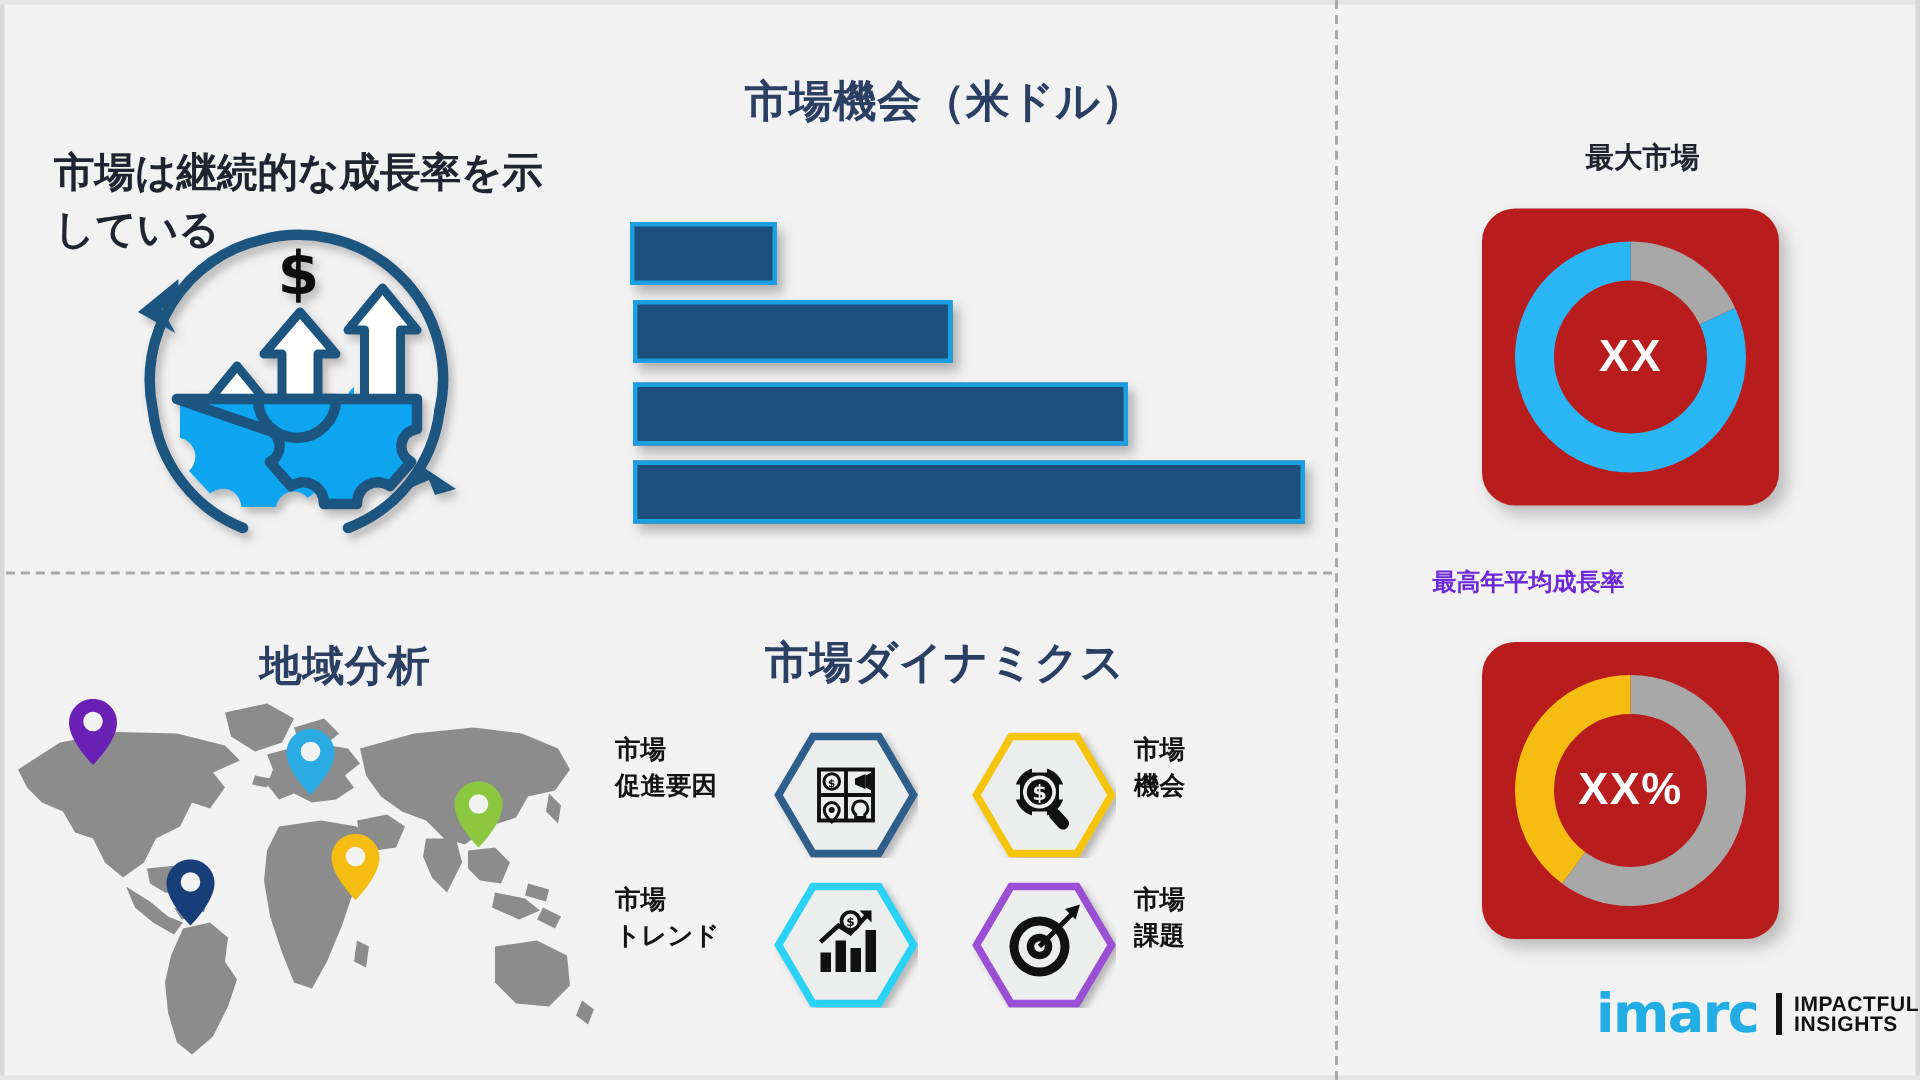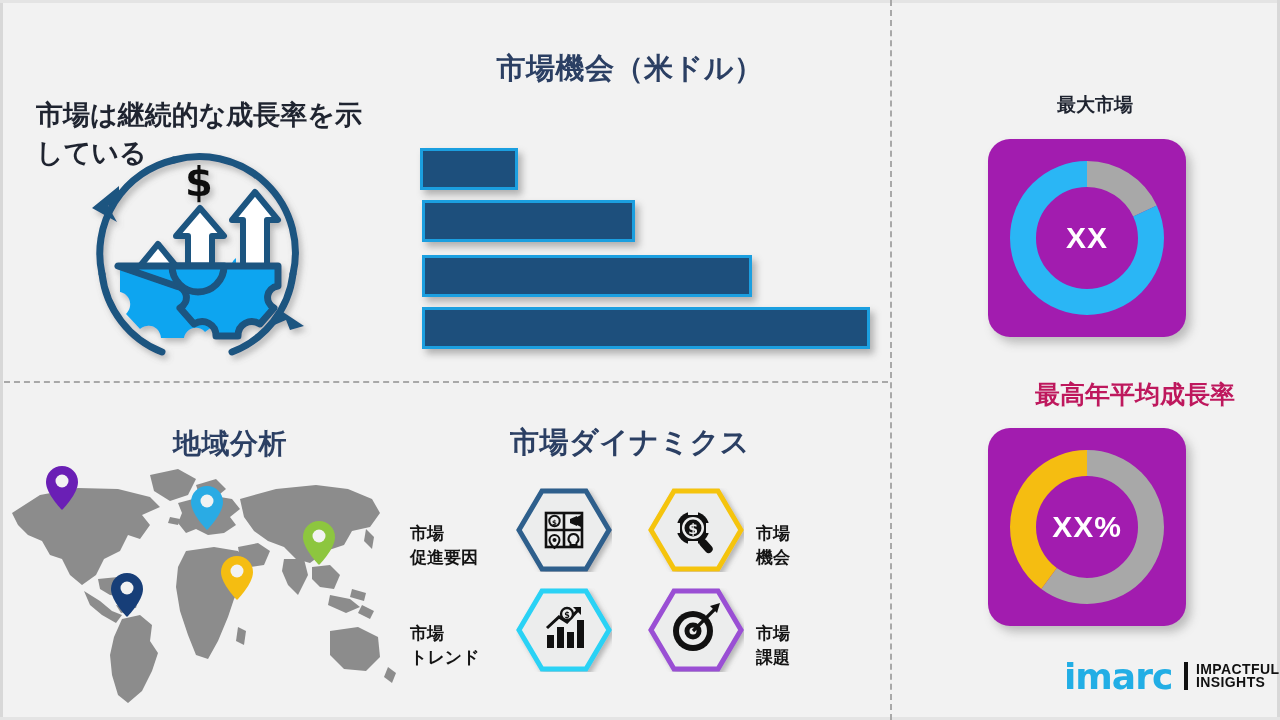--- a/index.html
+++ b/index.html
@@ -40,22 +40,22 @@
   }
   #title-dynamics{
     position:absolute;left:420px;top:422px;width:420px;text-align:center;
     font-size:29px;line-height:40px;
   }
   #title-largest{
     position:absolute;left:960px;top:92px;width:270px;text-align:center;
     font-size:19px;font-weight:bold;color:#1f2430;
   }
   #title-cagr{
-    position:absolute;left:955px;top:378px;width:280px;text-align:right;
-    font-size:25px;font-weight:bold;color:#be185d;
+    position:absolute;left:955px;top:378px;width:280px;text-align:left;
+    font-size:16px;font-weight:bold;color:#6d28d9;
   }
 
   
   #growth-illu{position:absolute;left:72px;top:124px;width:250px;height:246px;}
 
   
   #bar-chart{position:absolute;left:400px;top:140px;width:490px;height:215px;}
   .bar{
     position:absolute;height:42px;
     background:#1d4f7c;
@@ -65,31 +65,31 @@
   }
 
   
   #world-map{position:absolute;left:0px;top:455px;width:400px;height:250px;}
   .pin{position:absolute;width:34px;height:46px;}
 
   
   .dyn-item{position:absolute;width:400px;height:84px;}
   .hexwrap{position:absolute;width:96px;height:84px;}
   .dyn-label{
-    position:absolute;top:16px;width:106px;height:84px;
-    display:flex;flex-direction:column;justify-content:center;
+    position:absolute;top:0;width:106px;height:84px;
+    display:flex;flex-direction:column;
     font-size:17px;line-height:24px;font-weight:bold;color:#141414;
   }
   .lbl-left{left:0;text-align:left;align-items:flex-start;}
   .lbl-right{left:0;text-align:left;align-items:flex-start;}
 
   
   .donut-card{
     position:absolute;width:198px;height:198px;border-radius:22px;
-    background:#a21caf;box-shadow:5px 6px 10px rgba(90,90,90,.35);
+    background:#b91c1c;box-shadow:5px 6px 10px rgba(90,90,90,.35);
   }
   .donut-label{
     position:absolute;left:0;top:0;width:198px;height:198px;
     display:flex;align-items:center;justify-content:center;
     color:#ffffff;font-size:30px;font-weight:bold;letter-spacing:1px;
     pointer-events:none;
   }
 
   
   #logo{position:absolute;left:1060px;top:652px;width:200px;height:48px;}

